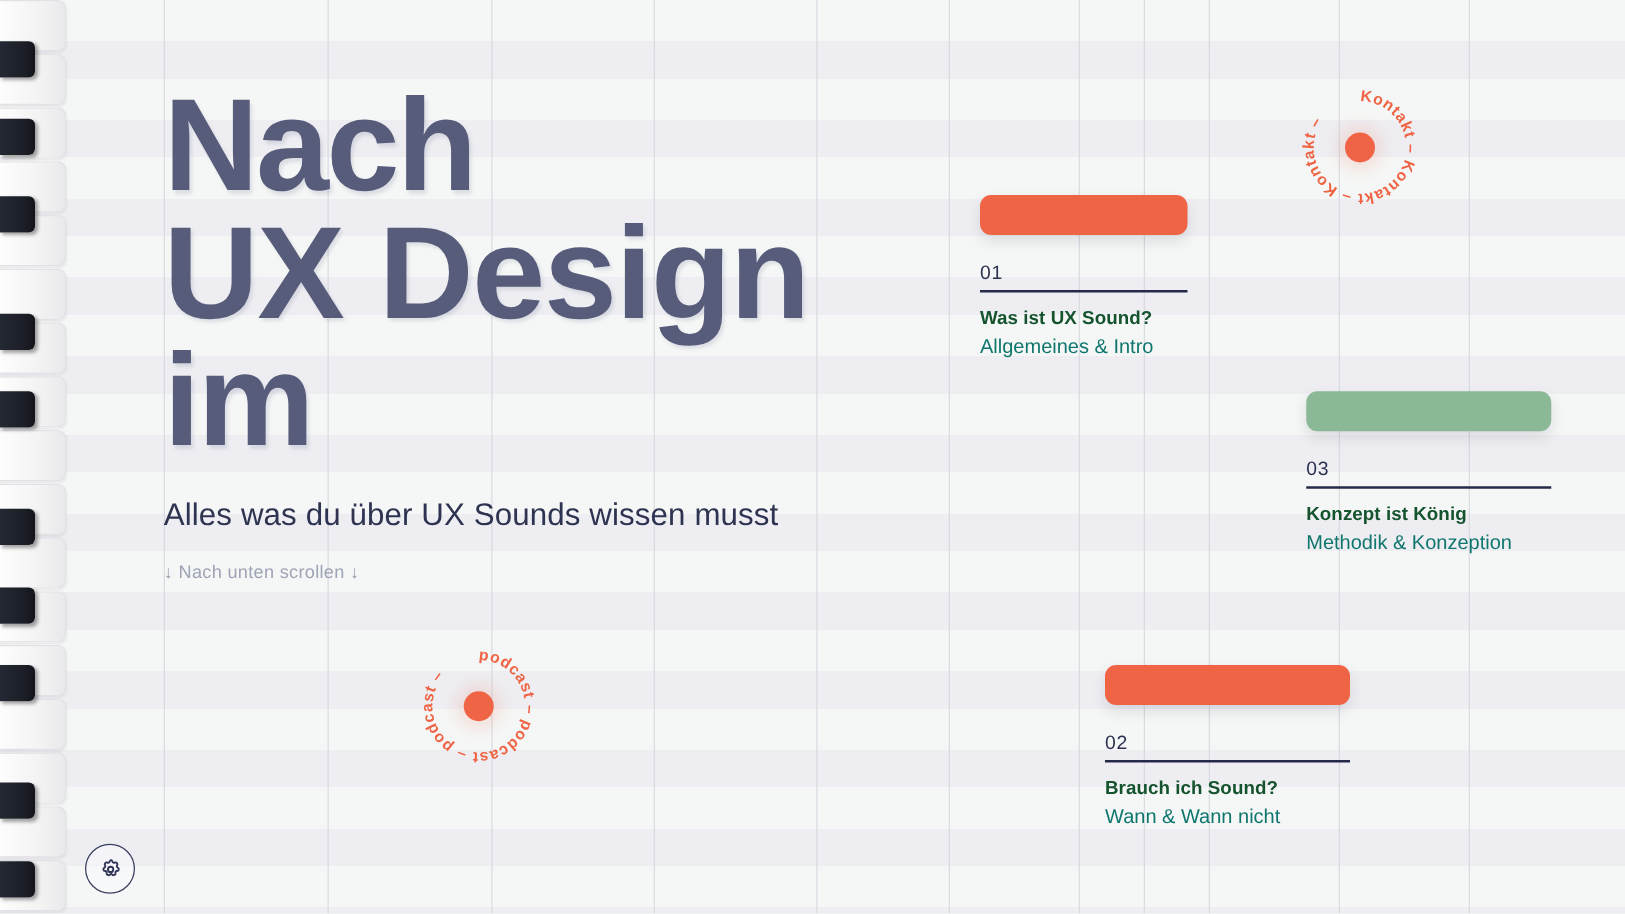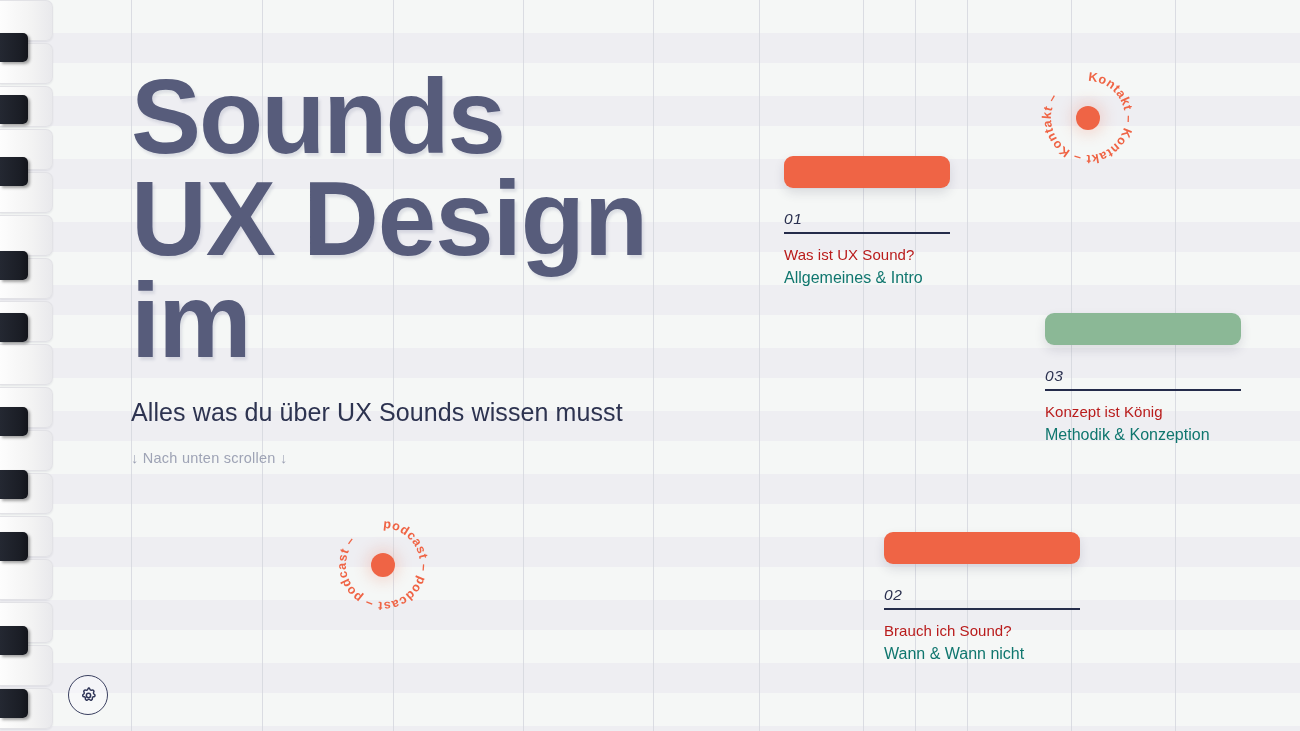--- a/index.html
+++ b/index.html
@@ -47,24 +47,24 @@
   .sub { margin-top:26px; font-size:25px; color:#2d3350; font-weight:400;
          letter-spacing:.1px; }
   .scrollhint { margin-top:23px; font-size:14.5px; color:#9ea3b5;
                 letter-spacing:.25px; }
 
   
   .card { position:absolute; z-index:5; }
   .card .bar { height:32px; border-radius:9px;
                box-shadow:0 5px 11px rgba(40,40,70,.13); }
   .card .num { margin-top:22px; font-size:15.5px; color:#2b3150;
-               letter-spacing:.6px;font-style:italic; }
+               letter-spacing:.6px; }
   .card .rule { margin-top:4px; height:2px; background:#242b4a; }
-  .card .title { margin-top:12px; font-size:15px; font-weight:400;
-                 color:#b91c1c; letter-spacing:.05px; }
+  .card .title { margin-top:12px; font-size:15px; font-weight:700;
+                 color:#14532d; letter-spacing:.05px; }
   .card .desc { margin-top:6px; font-size:16px; color:#0f766e; }
 
   
   .badge { position:absolute; z-index:5; }
   .badge .dot { position:absolute; border-radius:50%;
                 box-shadow:0 0 14px 5px rgba(239,100,69,.18); }
   .badge svg { display:block; overflow:visible; }
   .badge text { font-family:"Liberation Sans", sans-serif;
                 font-size:12.6px; font-weight:700; letter-spacing:.6px; }
 
@@ -120,21 +120,21 @@
       <div class="bkey" style="top: 251px;"></div>
       <div class="bkey" style="top: 313px;"></div>
       <div class="bkey" style="top: 407px;"></div>
       <div class="bkey" style="top: 470px;"></div>
       <div class="bkey" style="top: 532px;"></div>
       <div class="bkey" style="top: 626px;"></div>
       <div class="bkey" style="top: 689px;"></div>
     </div>
 
   <div class="hero">
-    <div class="hl">Sounds</div>
+    <div class="hl">Nach</div>
     <div class="hl hl-3">UX Design</div>
     <div class="hl">im</div>
     <div class="sub">Alles was du über UX Sounds wissen musst</div>
     <div class="scrollhint">↓ Nach unten scrollen ↓</div>
   </div>
 
   <div class="card" style="left:784px; top:156px; width:166px;">
     <div class="bar" id="bar0" style="background: rgb(239, 100, 69);"></div>
     <div class="num">01</div>
     <div class="rule"></div>

